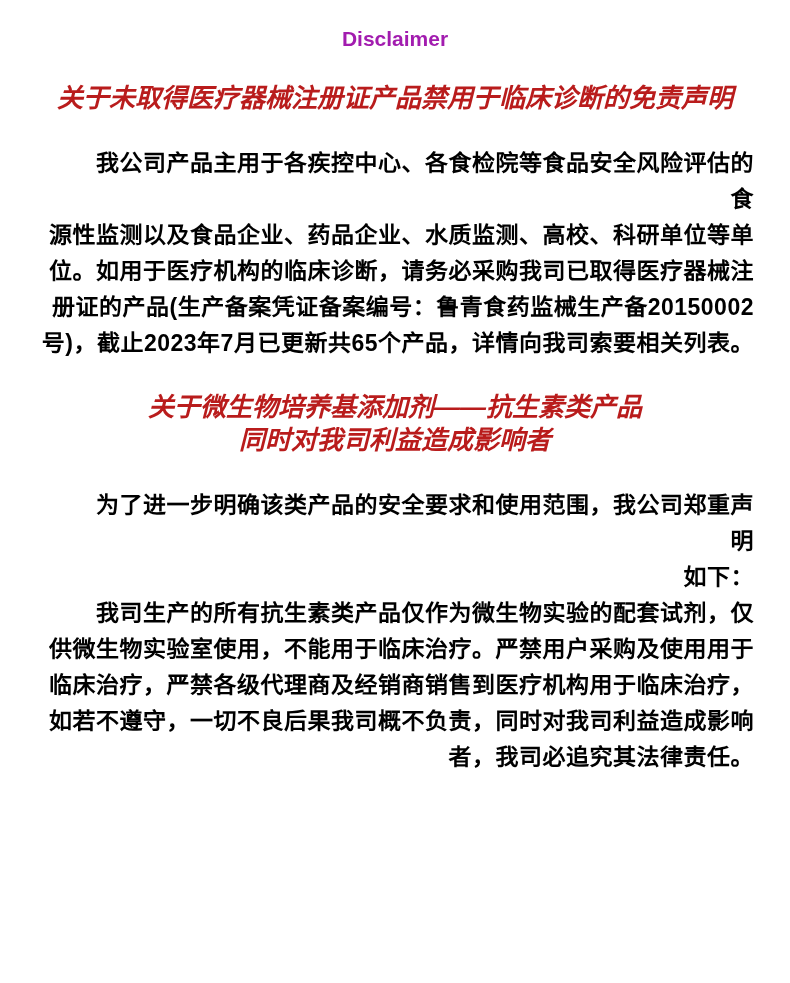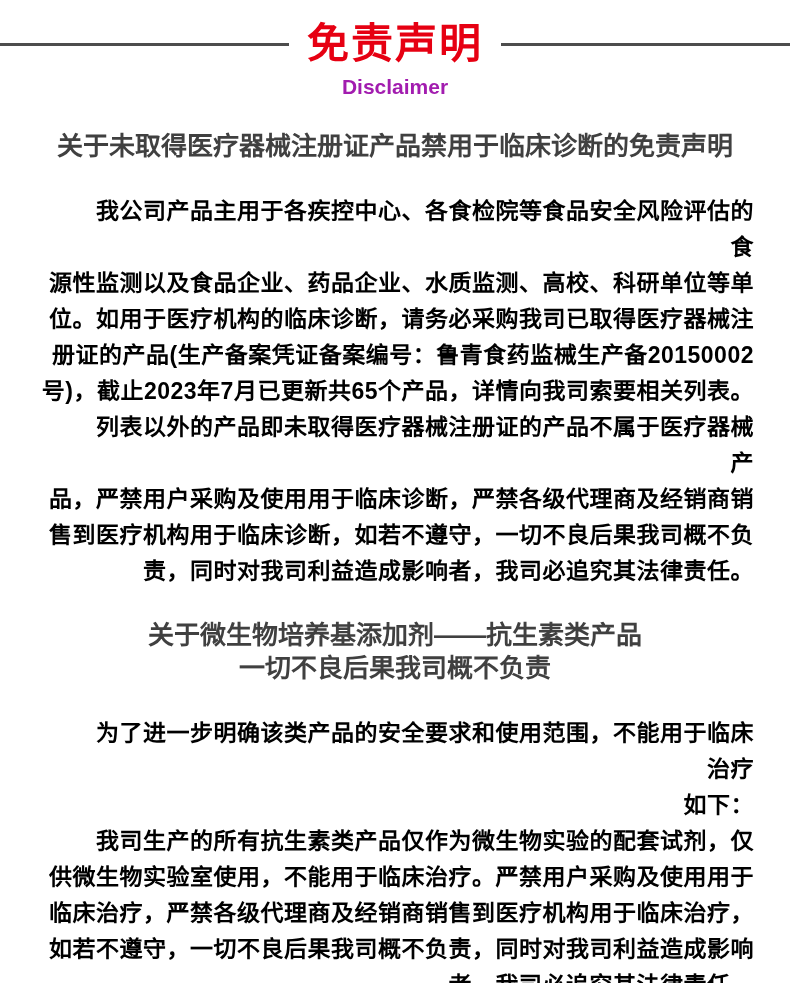--- a/index.html
+++ b/index.html
@@ -50,21 +50,22 @@
     font-weight: 700;
     color: #a21caf;
   }
   
   .section-heading {
     margin: 30px 20px;
     text-align: center;
     font-size: 26px;
     line-height: 33px;
     font-weight: 800;
-    color: #404040;
+    color: #b91c1c;
+    font-style: italic;
   }
   .section-heading .heading-line {
     display: block;
   }
   
   .body-para {
     margin: 0 36px 0 38px;
     font-size: 23px;
     line-height: 36px;
     font-weight: 700;
@@ -73,46 +74,37 @@
     white-space: pre-line;
     text-align: right;
     letter-spacing: 0.5px;
   }
 </style>
 </head>
 <body>
 
 <div class="page">
 
-  <div class="title-row">
-    <span class="title-rule"></span>
-    <h1 class="main-title">免责声明</h1>
-    <span class="title-rule"></span>
-  </div>
 
   <div class="subtitle">Disclaimer</div>
 
   <h2 class="section-heading">关于未取得医疗器械注册证产品禁用于临床诊断的免责声明</h2>
 
   <p class="body-para">我公司产品主用于各疾控中心、各食检院等食品安全风险评估的食
 源性监测以及食品企业、药品企业、水质监测、高校、科研单位等单
 位。如用于医疗机构的临床诊断，请务必采购我司已取得医疗器械注
 册证的产品(生产备案凭证备案编号：鲁青食药监械生产备20150002
 号)，截止2023年7月已更新共65个产品，详情向我司索要相关列表。</p>
-  <p class="body-para">列表以外的产品即未取得医疗器械注册证的产品不属于医疗器械产
-品，严禁用户采购及使用用于临床诊断，严禁各级代理商及经销商销
-售到医疗机构用于临床诊断，如若不遵守，一切不良后果我司概不负
-责，同时对我司利益造成影响者，我司必追究其法律责任。</p>
 
   <h2 class="section-heading">
     <span class="heading-line">关于微生物培养基添加剂——抗生素类产品</span>
-    <span class="heading-line">一切不良后果我司概不负责</span>
+    <span class="heading-line">同时对我司利益造成影响者</span>
   </h2>
 
-  <p class="body-para">为了进一步明确该类产品的安全要求和使用范围，不能用于临床治疗
+  <p class="body-para">为了进一步明确该类产品的安全要求和使用范围，我公司郑重声明
 如下：</p>
   <p class="body-para">我司生产的所有抗生素类产品仅作为微生物实验的配套试剂，仅
 供微生物实验室使用，不能用于临床治疗。严禁用户采购及使用用于
 临床治疗，严禁各级代理商及经销商销售到医疗机构用于临床治疗，
 如若不遵守，一切不良后果我司概不负责，同时对我司利益造成影响
 者，我司必追究其法律责任。</p>
 
 </div>
 
 </body></html>

